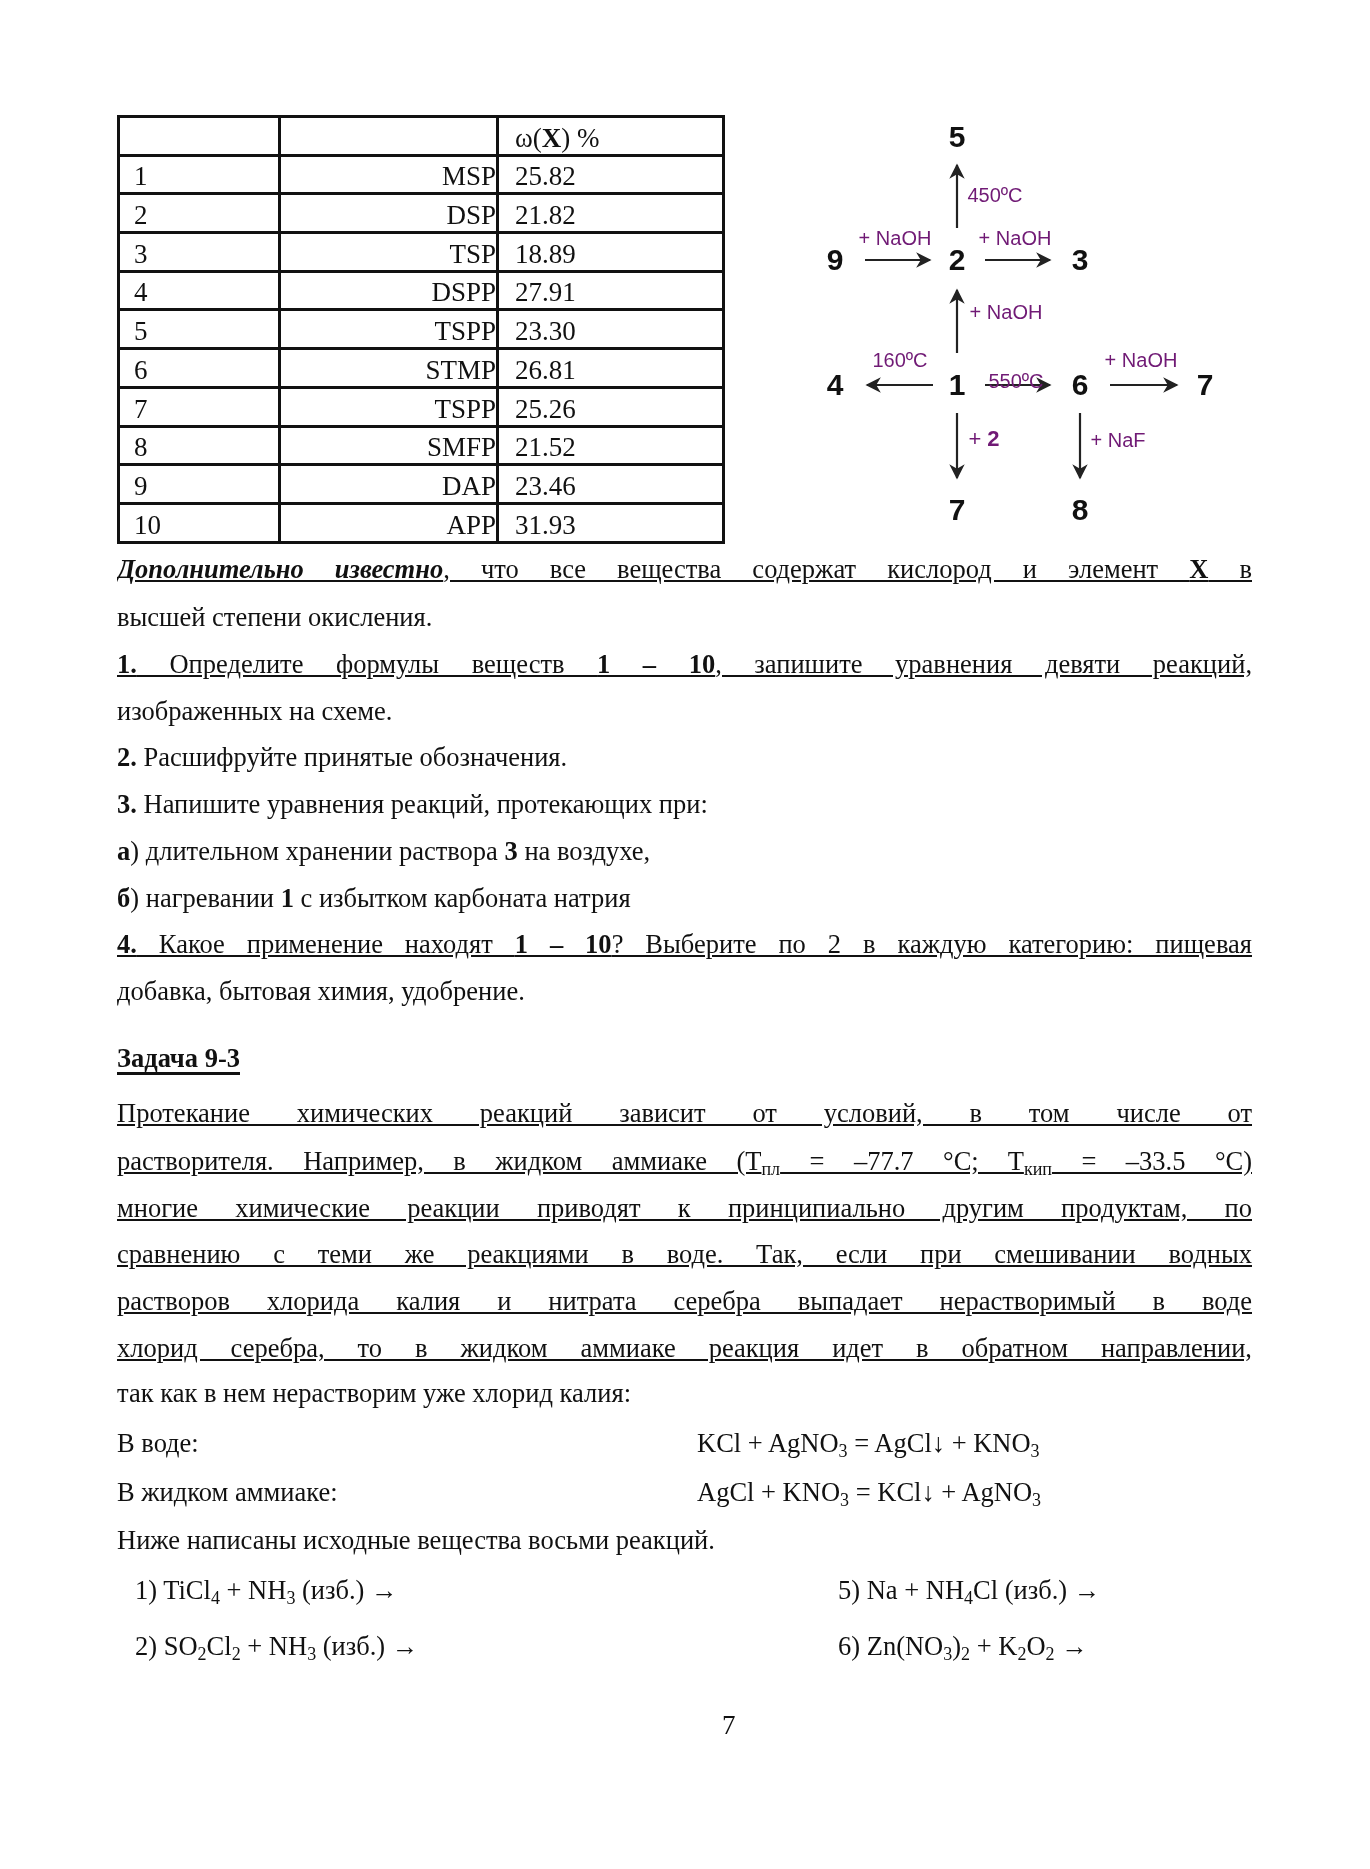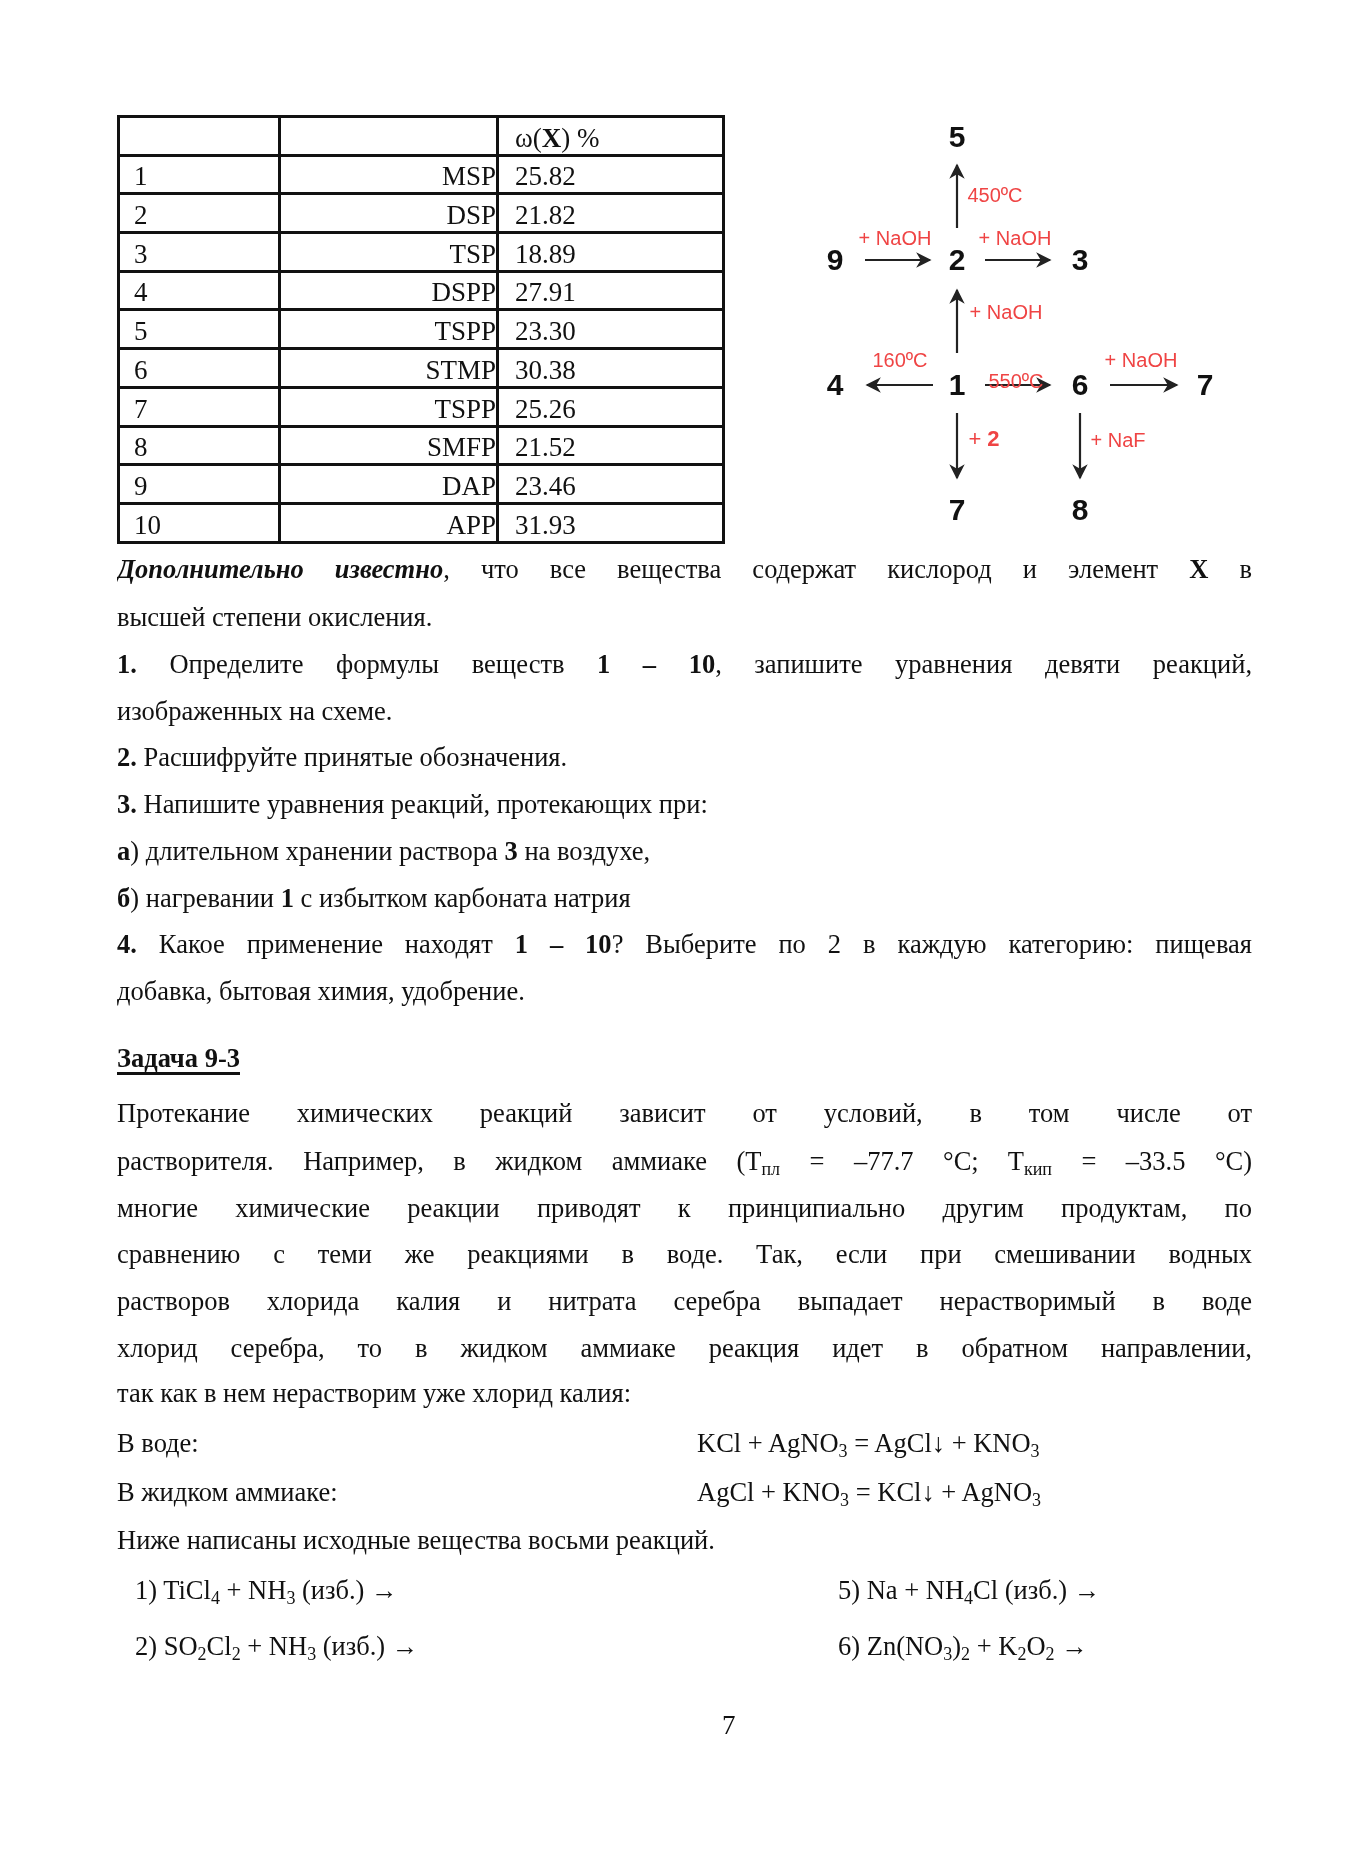--- a/index.html
+++ b/index.html
@@ -8,25 +8,25 @@
   
   table.subst { position:absolute; left:117px; top:115px; width:608px; border-collapse:collapse;
                 font-family:"Liberation Serif", serif; font-size:27px; }
   table.subst td { border:3px solid #111; height:31.7px; padding:4px 0 0 14px; line-height:31px; vertical-align:bottom; }
   table.subst td.c1 { width:144px; }
   table.subst td.c2 { width:195px; padding-left:20px;text-align:right; }
   table.subst td.c3 { padding-left:16px; }
   
   .dg { position:absolute; font-family:"Liberation Sans", sans-serif; }
   .dg-node { font-weight:bold; font-size:30px; line-height:30px; transform:translate(-50%,-50%); }
-  .dg-lbl { font-size:20px; line-height:20px; color:#ef4444; transform:translate(-50%,-50%); white-space:nowrap; }
+  .dg-lbl { font-size:20px; line-height:20px; color:#701a75; transform:translate(-50%,-50%); white-space:nowrap; }
   svg.arrows { position:absolute; left:0; top:0; }
   
   .line { position:absolute; left:117px; width:1135px; font-size:26.5px; line-height:32px; white-space:nowrap; }
-  .just { text-align:justify; text-align-last:justify; white-space:normal; height:32px; overflow:hidden; }
+  .just { text-align:justify; text-align-last:justify; white-space:normal; height:32px; overflow:hidden;text-decoration:underline; }
   b { font-weight:bold; }
   .bi { font-weight:bold; font-style:italic; }
   .heading { font-weight:bold; text-decoration:underline; text-decoration-thickness:3px; text-underline-offset:5px; }
   sub { font-size:0.68em; vertical-align:-0.28em; line-height:0; }
   .eq { position:absolute; left:580px; }
   .colR { position:absolute; left:703px; }
   .pnum { position:absolute; left:722px; top:1710px; font-size:27px; }
 </style>
 </head>
 <body>
@@ -59,21 +59,21 @@
         <td class="c3">27.91</td>
       </tr>
   <tr>
         <td class="c1">5</td>
         <td class="c2">TSPP</td>
         <td class="c3">23.30</td>
       </tr>
   <tr>
         <td class="c1">6</td>
         <td class="c2">STMP</td>
-        <td class="c3">30.38</td>
+        <td class="c3">26.81</td>
       </tr>
   <tr>
         <td class="c1">7</td>
         <td class="c2">TSPP</td>
         <td class="c3">25.26</td>
       </tr>
   <tr>
         <td class="c1">8</td>
         <td class="c2">SMFP</td>
         <td class="c3">21.52</td>

